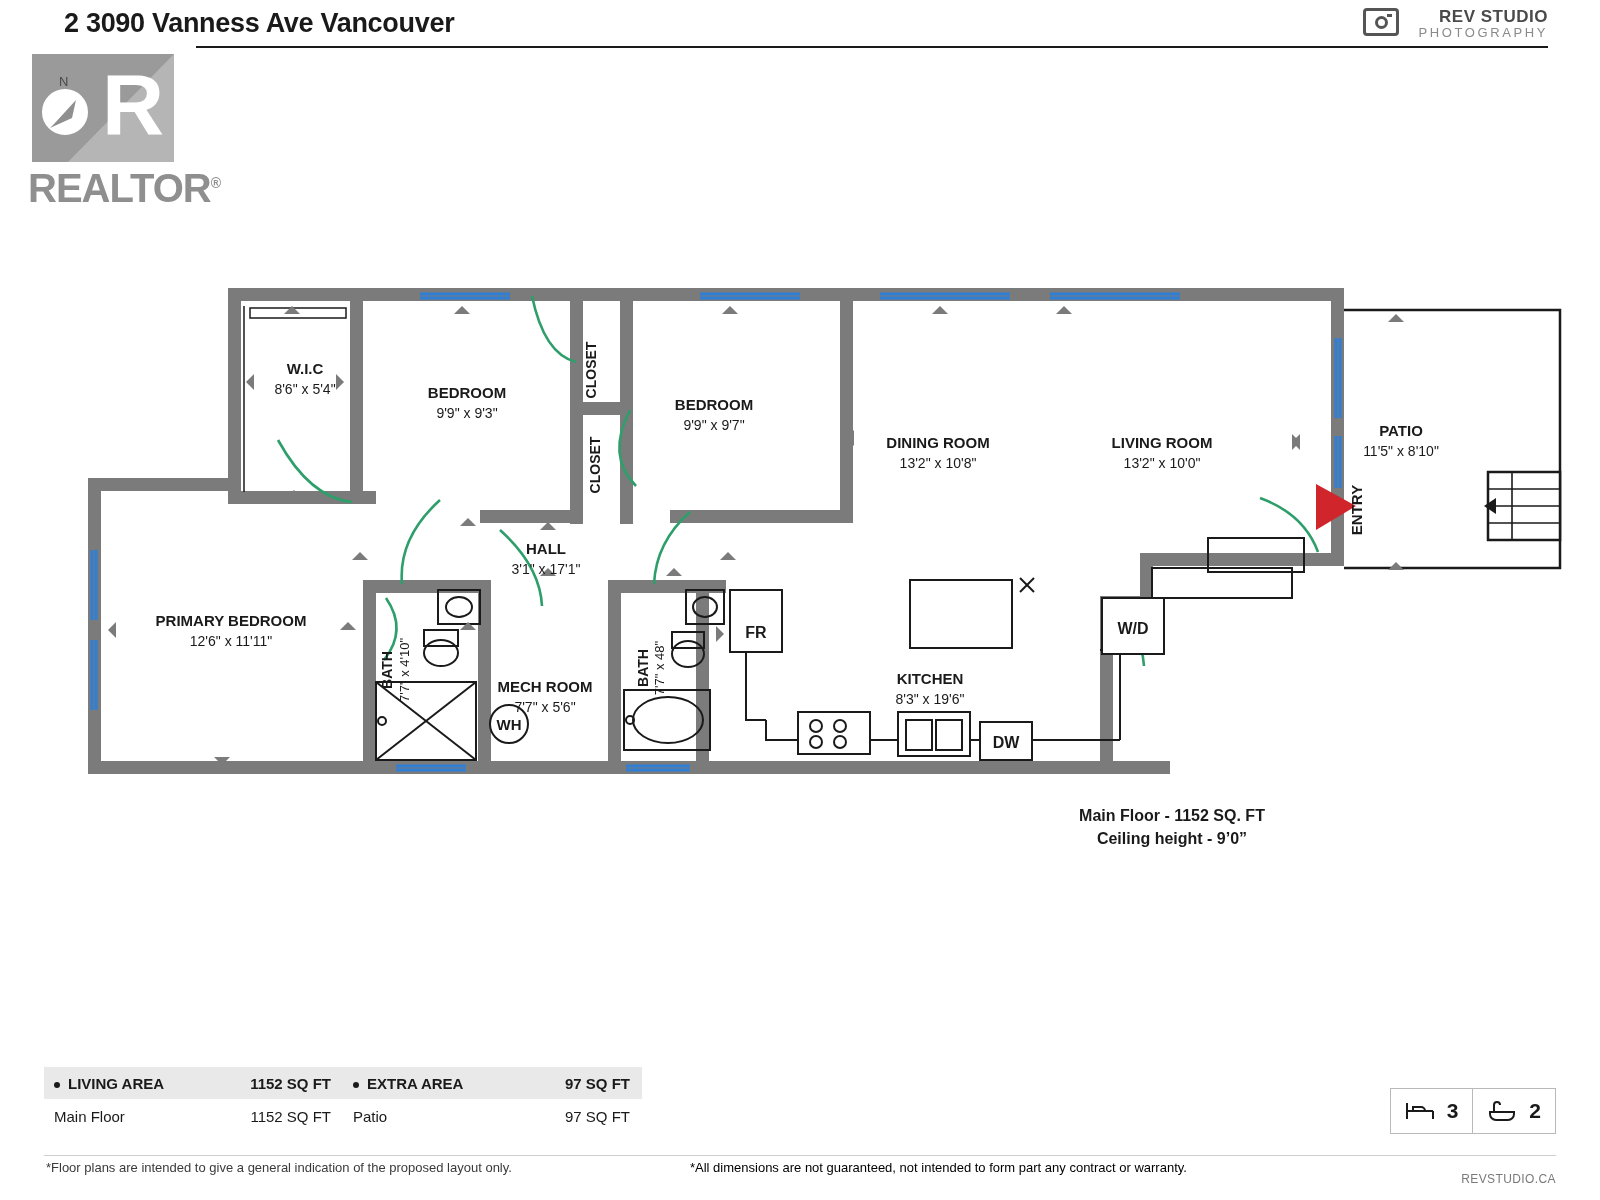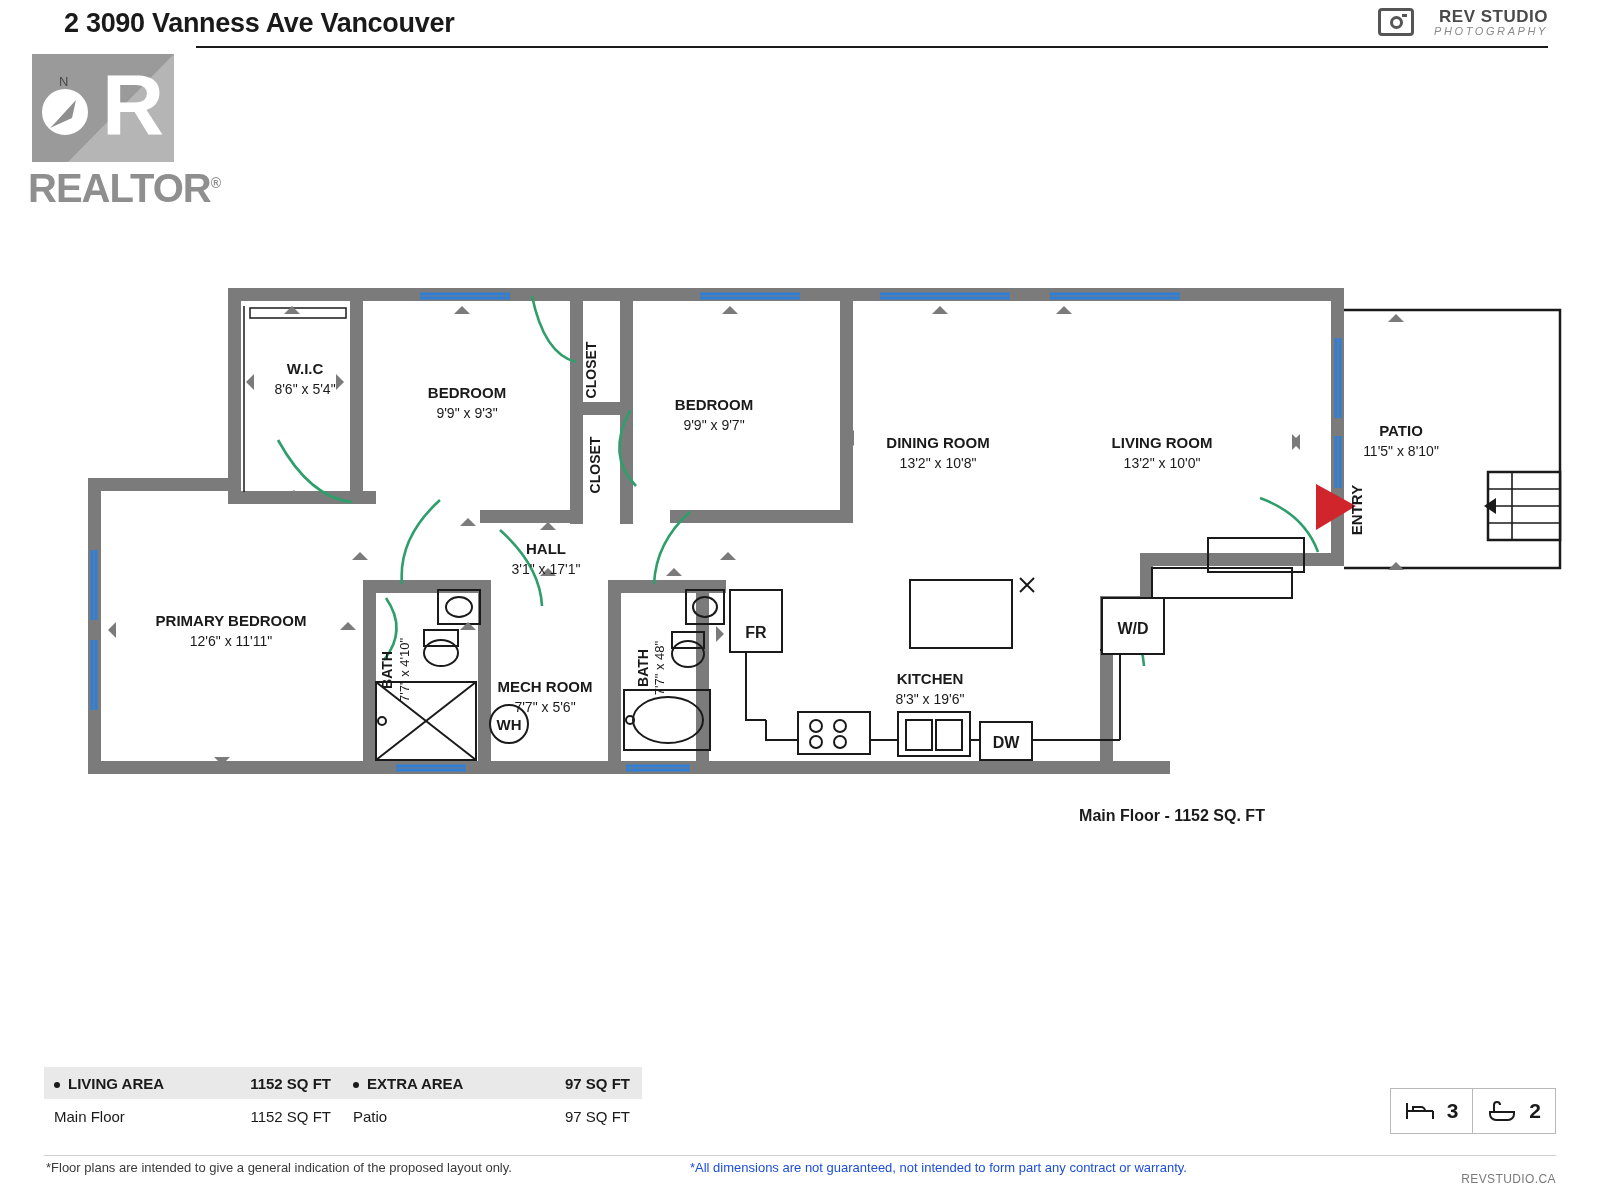--- a/index.html
+++ b/index.html
@@ -73,24 +73,23 @@
     text-align: right;
     line-height: 1.05;
   }
   .brand-text .b1 {
     font-size: 17px;
     font-weight: bold;
     color: #4a4a4a;
     letter-spacing: 0.5px;
   }
   .brand-text .b2 {
-    font-size: 11px;
+    font-size: 13px;
     color: #8a8a8a;
     letter-spacing: 2.6px;
-    font-style: italic;
   }
   
   .realtor {
     position: absolute;
     left: 28px;
     top: 52px;
     width: 180px;
   }
   .realtor-mark {
     width: 150px;
@@ -179,21 +178,21 @@
     left: 46px;
     top: 1160px;
     font-size: 13px;
     color: #3a3a3a;
   }
   .disclaimer-right {
     position: absolute;
     left: 690px;
     top: 1160px;
     font-size: 13px;
-    color: #1d4ed8;
+    color: #000000;
   }
   .site {
     position: absolute;
     right: 44px;
     top: 1172px;
     font-size: 12px;
     color: #7a7a7a;
     letter-spacing: 0.4px;
   }
   .counts {
@@ -475,20 +474,21 @@
     <text x="756" y="388" font-size="16" font-weight="bold">FR</text>
     <text x="1133" y="384" font-size="16" font-weight="bold">W/D</text>
     <text x="1006" y="498" font-size="16" font-weight="bold">DW</text>
     <text x="509" y="480" font-size="15" font-weight="bold">WH</text>
   </g>
 </svg>
 </div>
 
 <div class="plan-note">
   <div>Main Floor - 1152 SQ. FT</div>
+  <div>Ceiling height - 9’0”</div>
 </div>
 
 <div class="footer-table">
   <div class="ft-head">
     <div class="ft-col">
       <span class="lbl"><span class="bullet"></span><span>LIVING AREA</span></span>
       <span class="val">1152 SQ FT</span>
     </div>
     <div class="ft-col">
       <span class="lbl"><span class="bullet"></span><span>EXTRA AREA</span></span>

